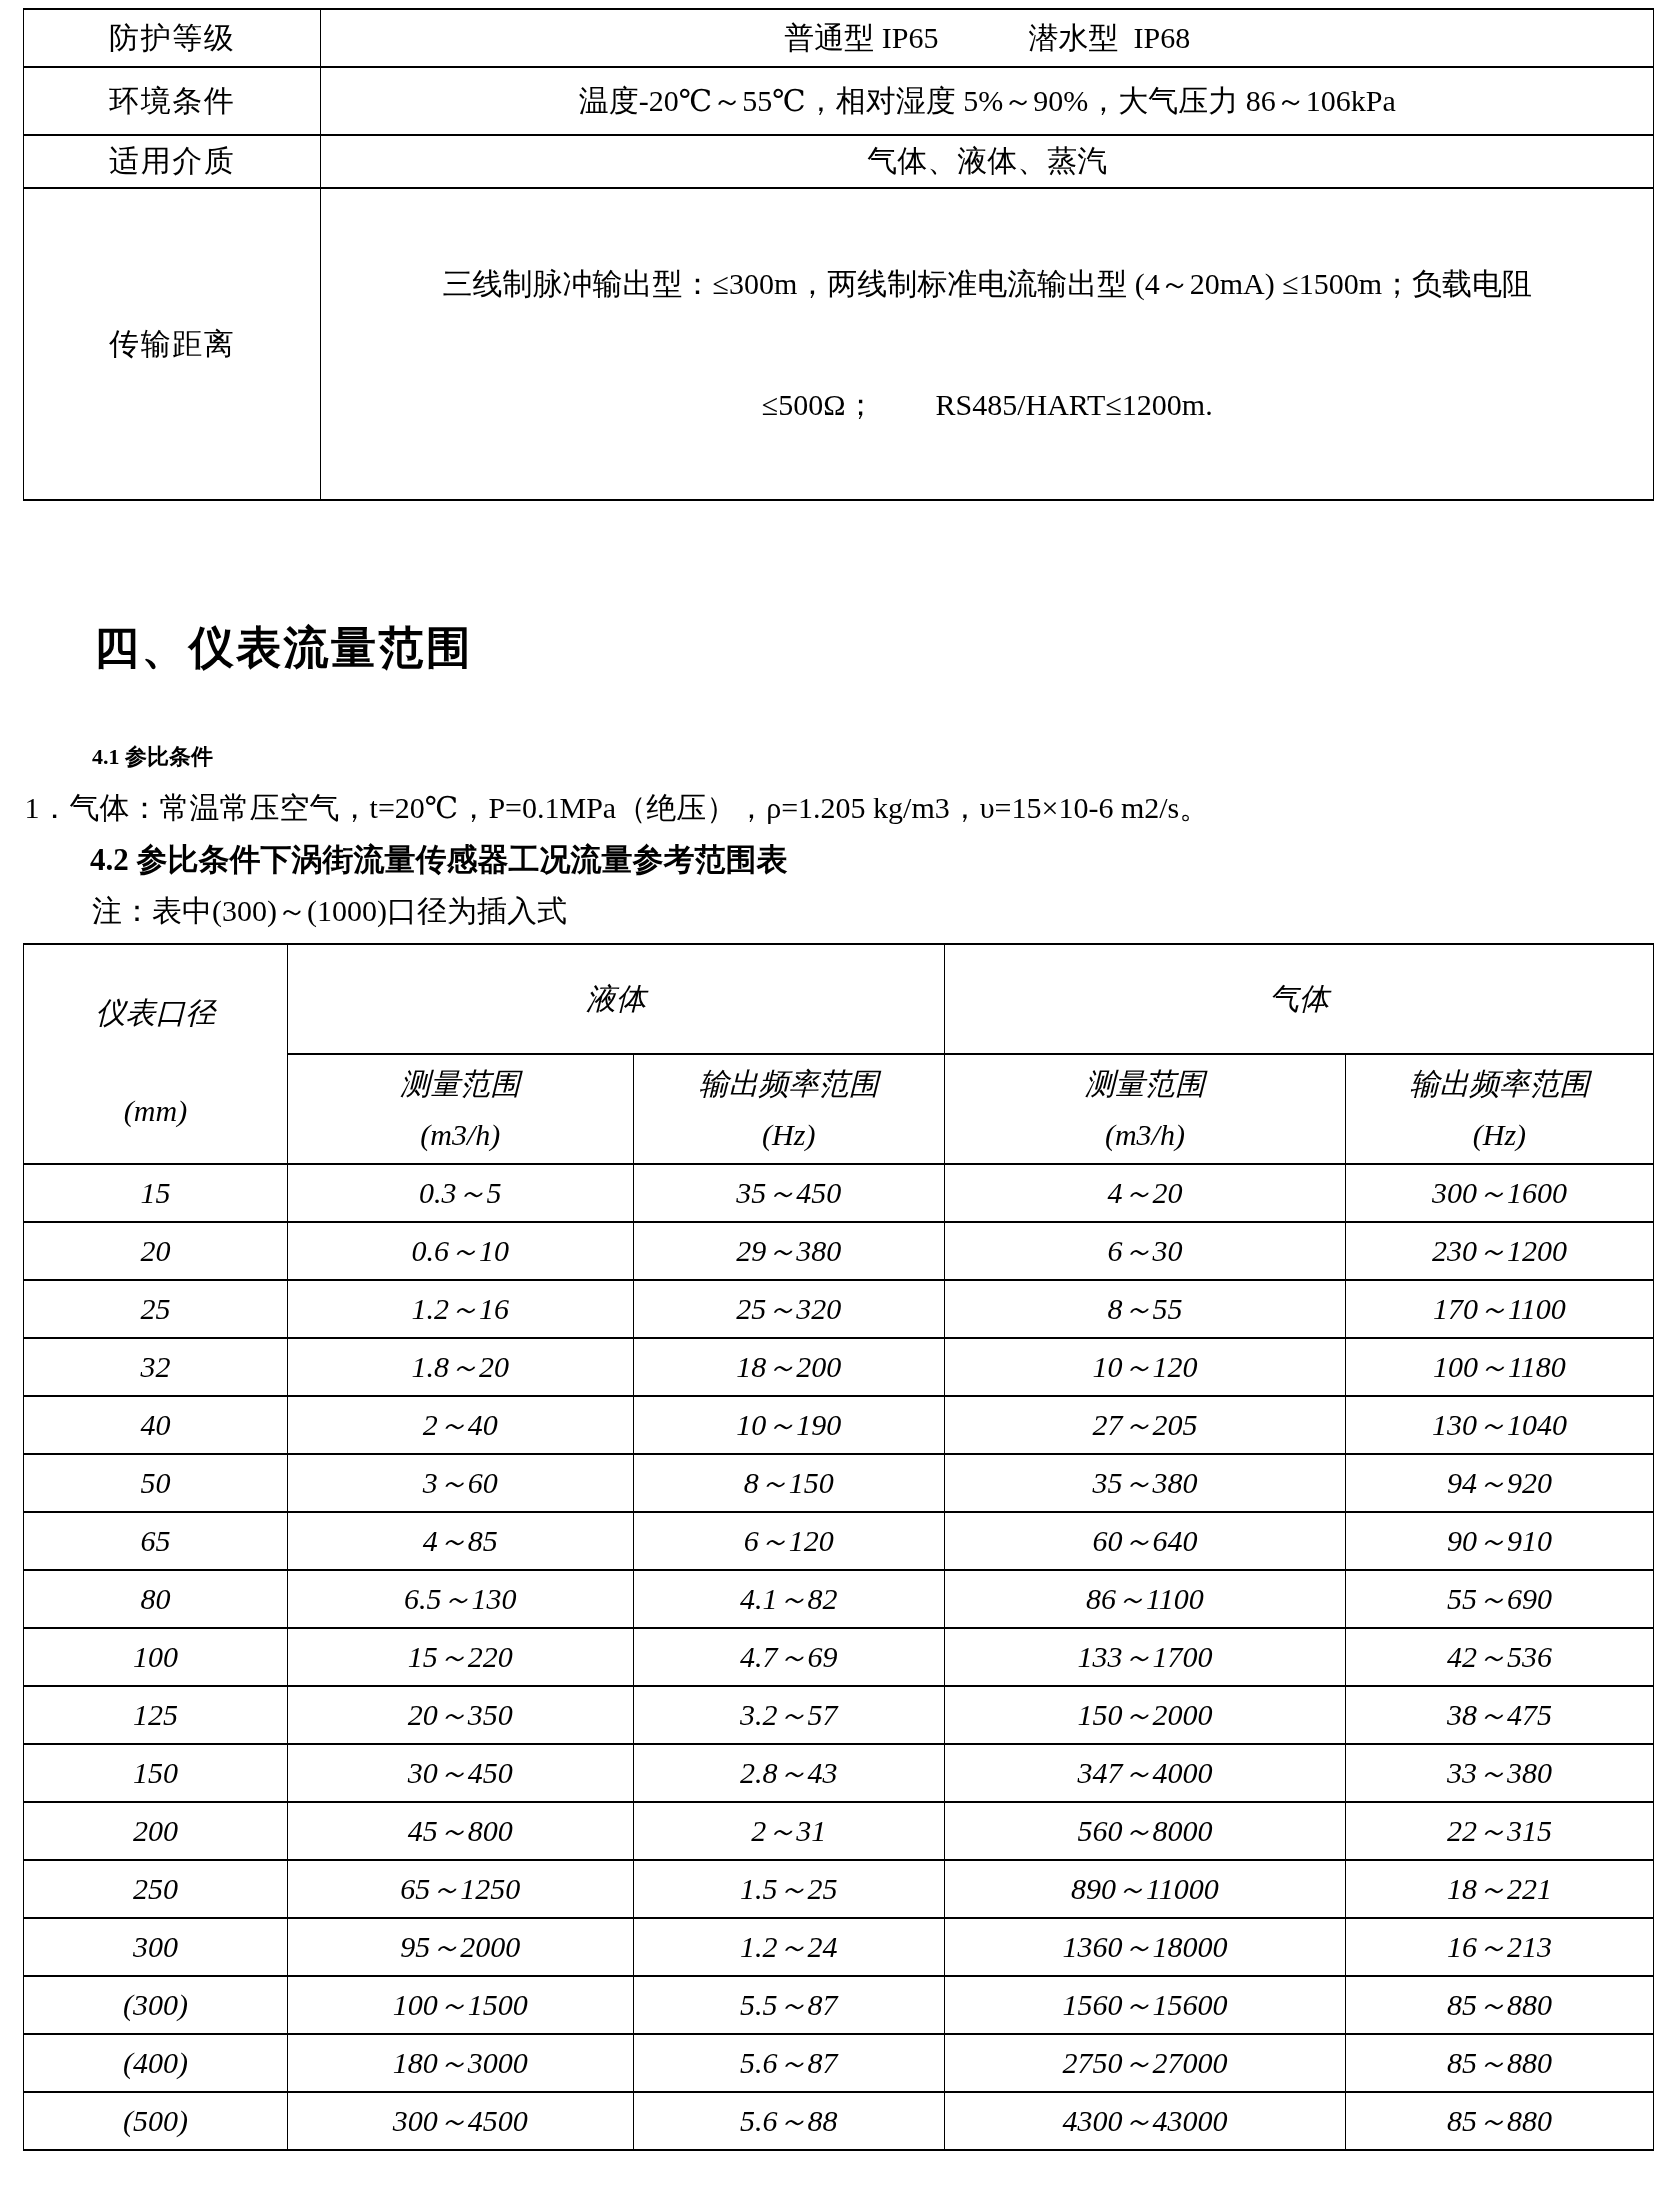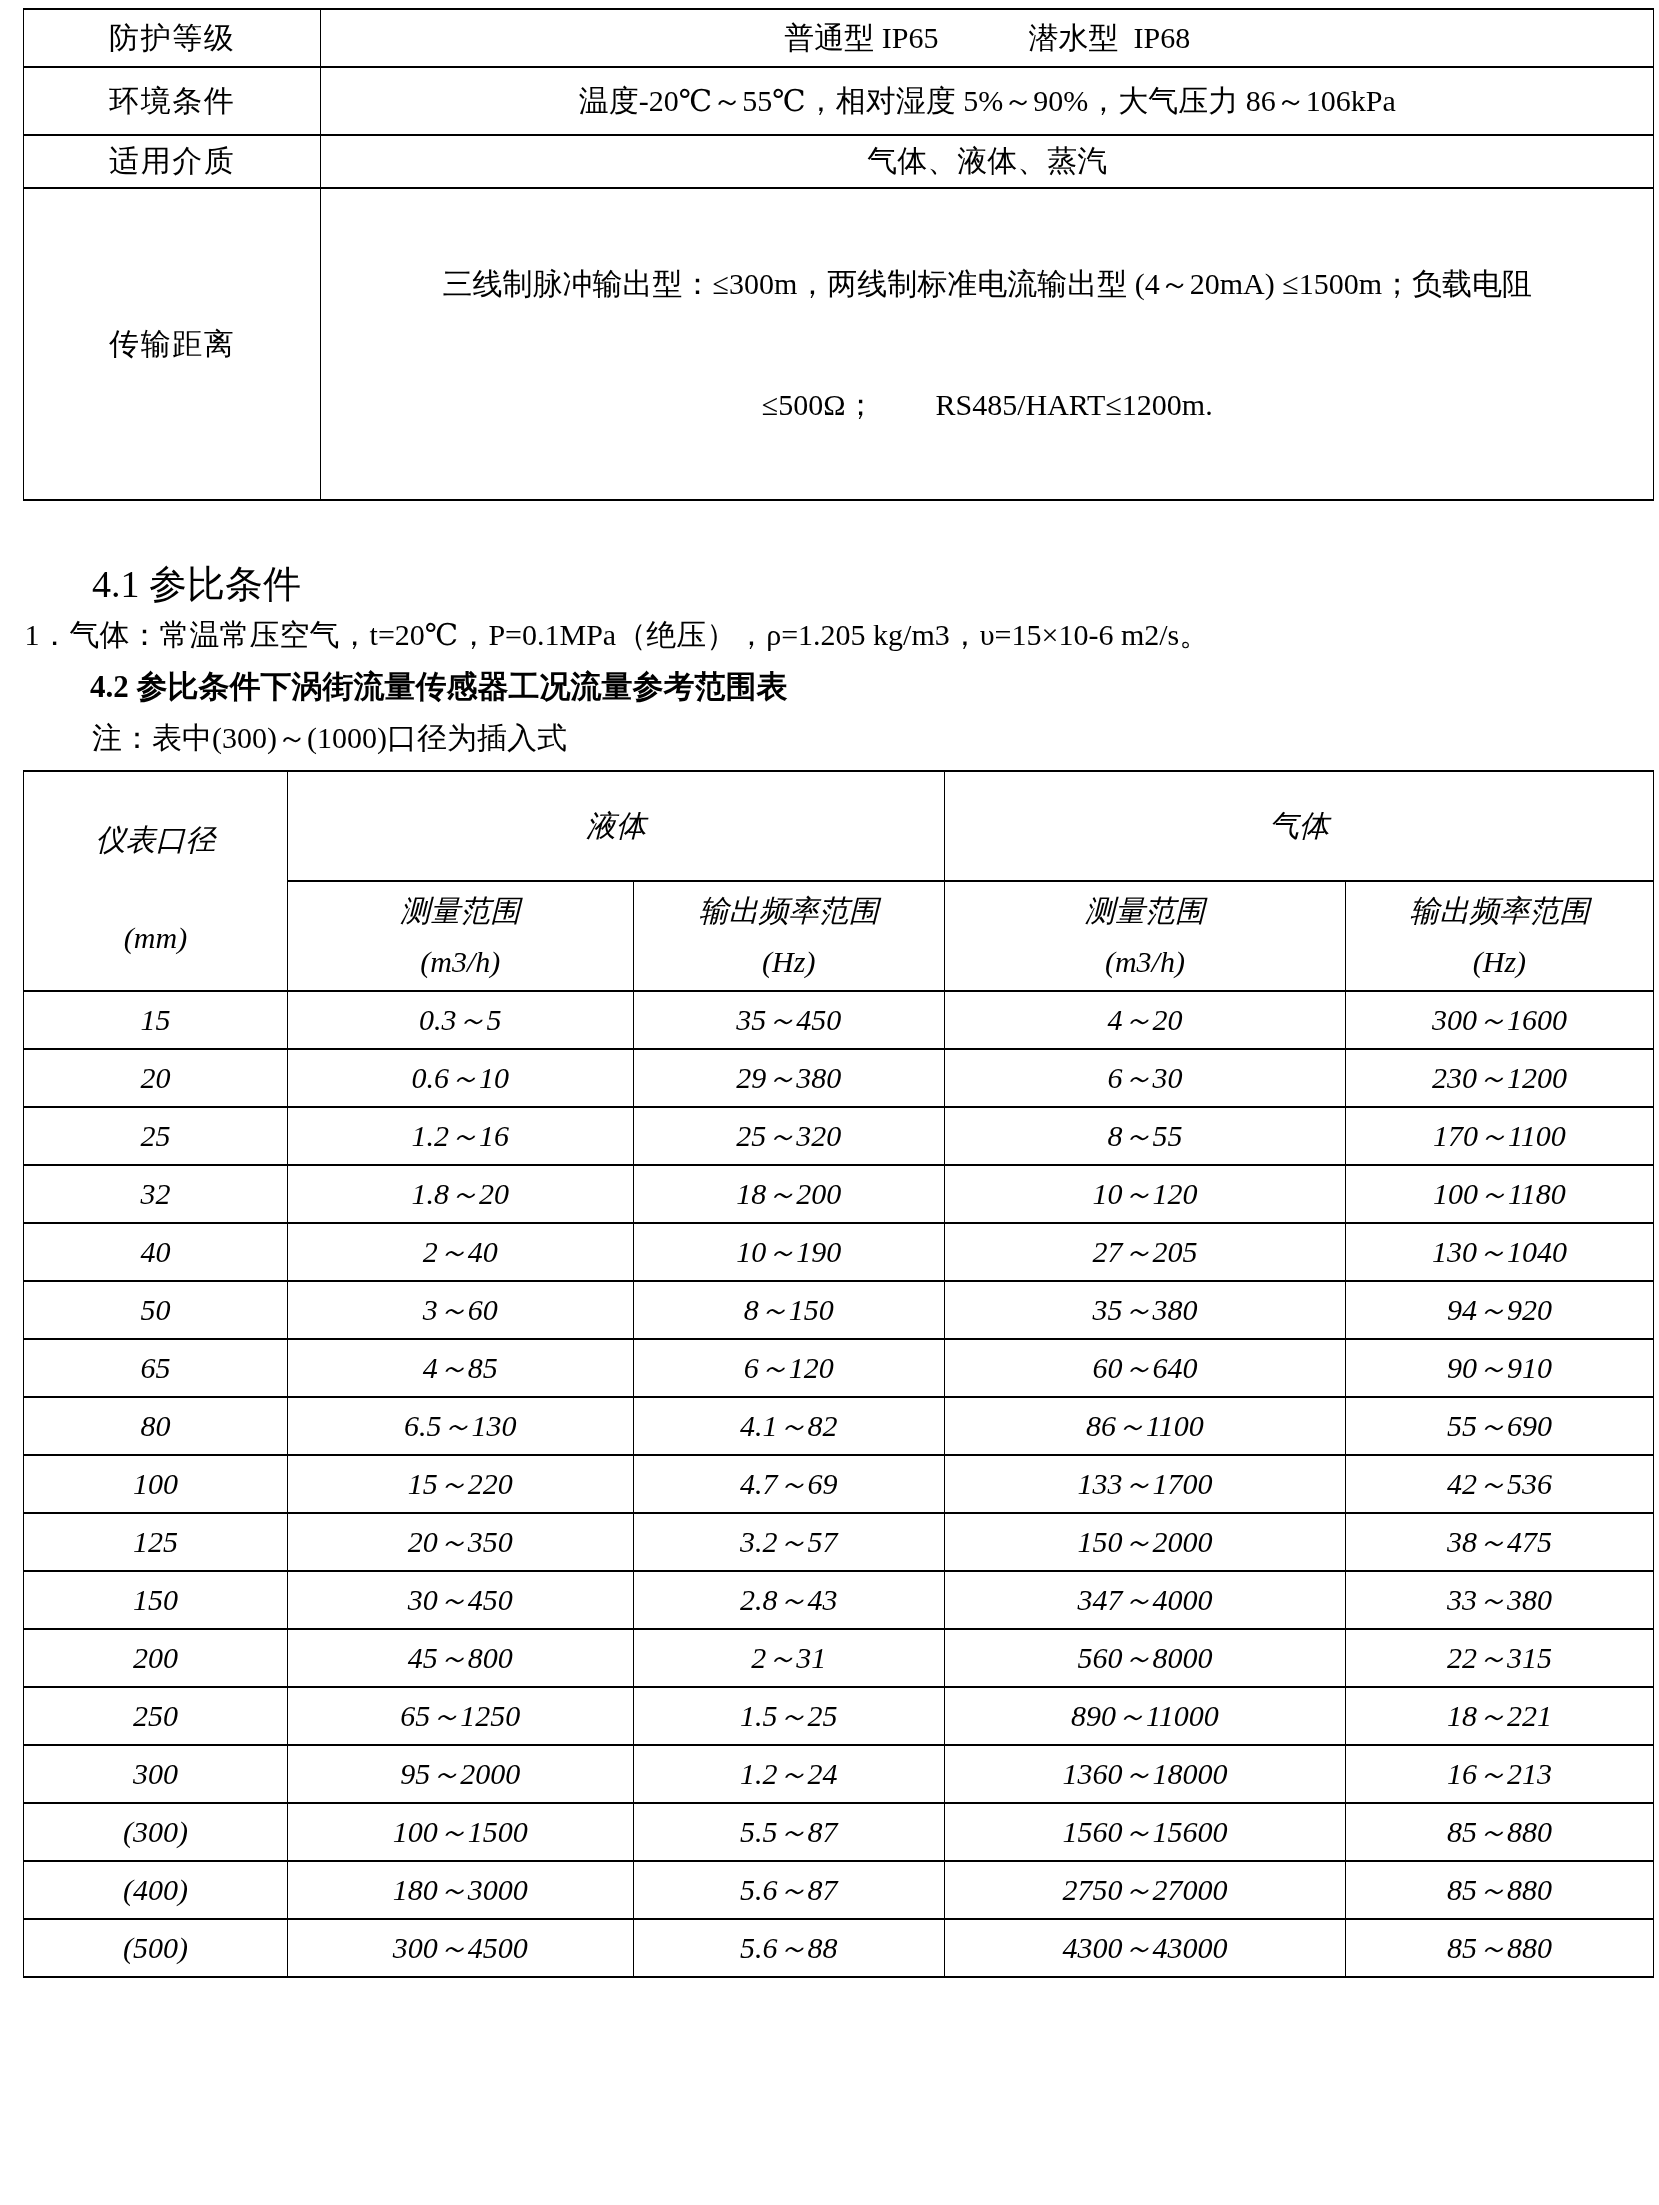--- a/index.html
+++ b/index.html
@@ -29,21 +29,21 @@
   .spec-table tr.r4 td { height:111px; }
   .spec-table tr.r4 .val div { line-height:53px; }
 
   
   .heading {
     margin:120px 0 0 71px;
     font-family:"Liberation Sans","DejaVu Sans",sans-serif;
     font-weight:bold; font-size:45px; line-height:53px; letter-spacing:2.4px;
   }
   p { margin:0; }
-  .sub1 { margin:64px 0 0 69px; font-weight:normal; font-size:38px; line-height:38px; }
+  .sub1 { margin:64px 0 0 69px; font-weight:bold; font-size:22px; line-height:38px; }
   .item1 { margin:13px 0 0 1.6px;  font-size:30px; line-height:38px; }
   .item2 { margin:11.2px 0 0 1.6px;  font-size:30px; line-height:38px; }
   .sub2 { margin:14.4px 0 0 67px; font-weight:bold; font-size:31px; line-height:38px; }
   .note { margin:13px 0 0 69px; font-size:30px; line-height:38px; }
 
   
   .flow-table { margin-top:13px;font-style:italic; }
   .flow-table thead tr.group-row td { height:108px; font-size:30px; }
   .flow-table thead tr.subhead-row td { height:108px; }
   .flow-table thead .two-line div { line-height:51px; }
@@ -80,20 +80,21 @@
       <tr class="r4">
         <td class="lbl">传输距离</td>
         <td class="val">
           <div>三线制脉冲输出型：≤300m，两线制标准电流输出型 (4～20mA) ≤1500m；负载电阻</div>
           <div>≤500Ω；　　RS485/HART≤1200m.</div>
         </td>
       </tr>
     </tbody>
   </table>
 
+  <div class="heading">四、仪表流量范围</div>
 
   <p class="sub1">4.1 参比条件</p>
   <p class="item1">1．气体：常温常压空气，t=20℃，P=0.1MPa（绝压），ρ=1.205 kg/m3，υ=15×10-6 m2/s。</p>
   <p class="sub2">4.2 参比条件下涡街流量传感器工况流量参考范围表</p>
   <p class="note">注：表中(300)～(1000)口径为插入式</p>
 
   <table class="flow-table">
     <colgroup>
       <col class="c1">
         <col class="c2">

